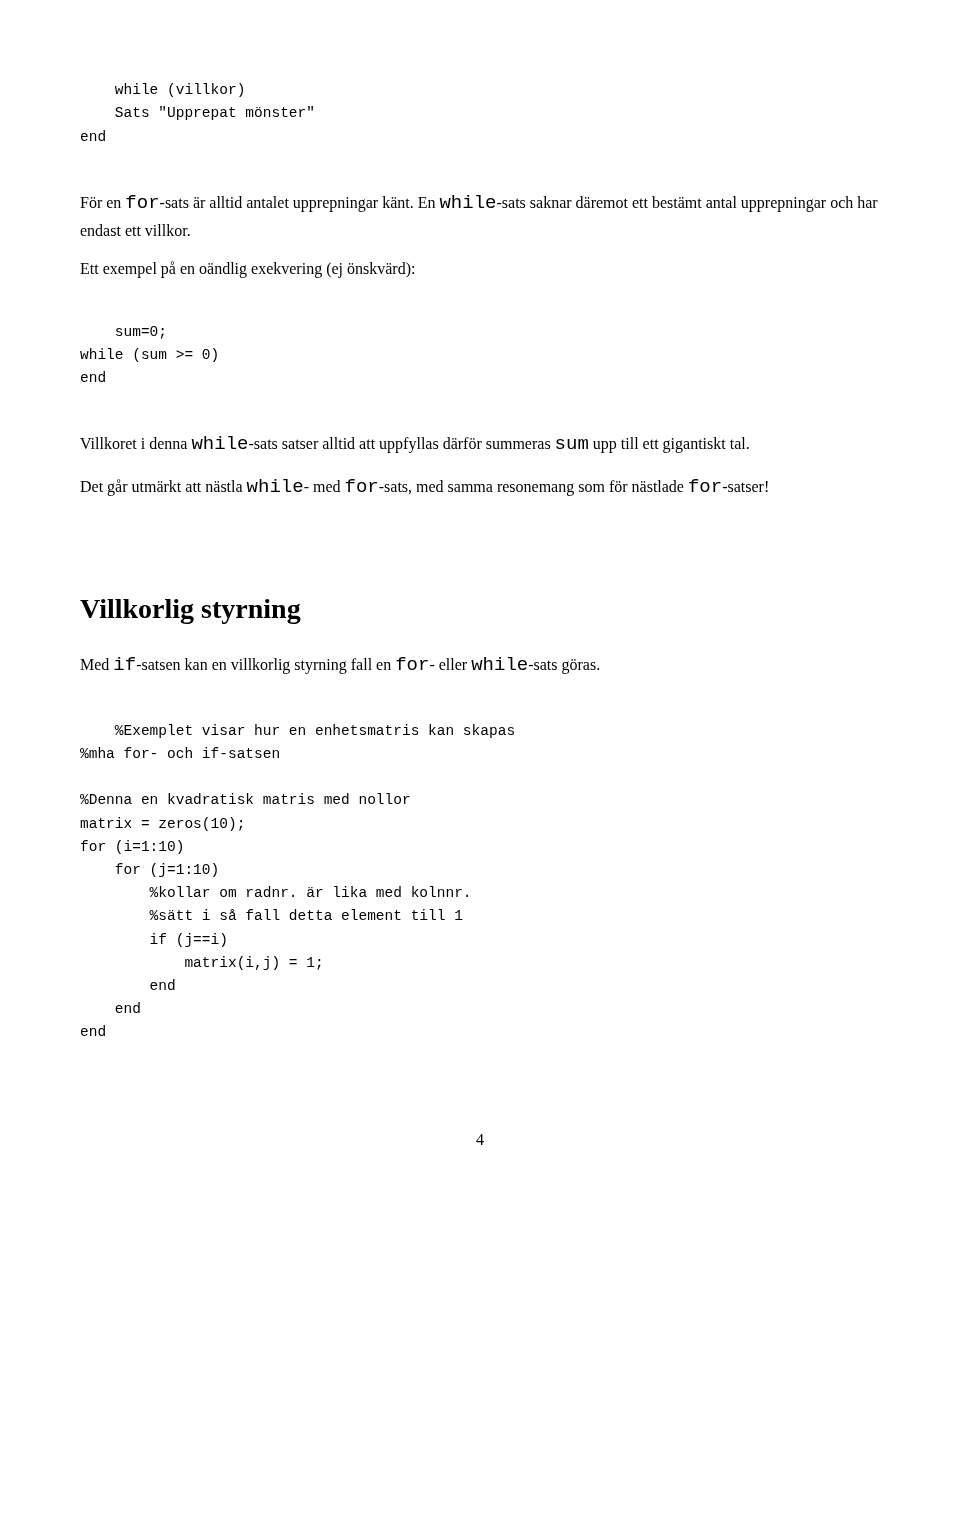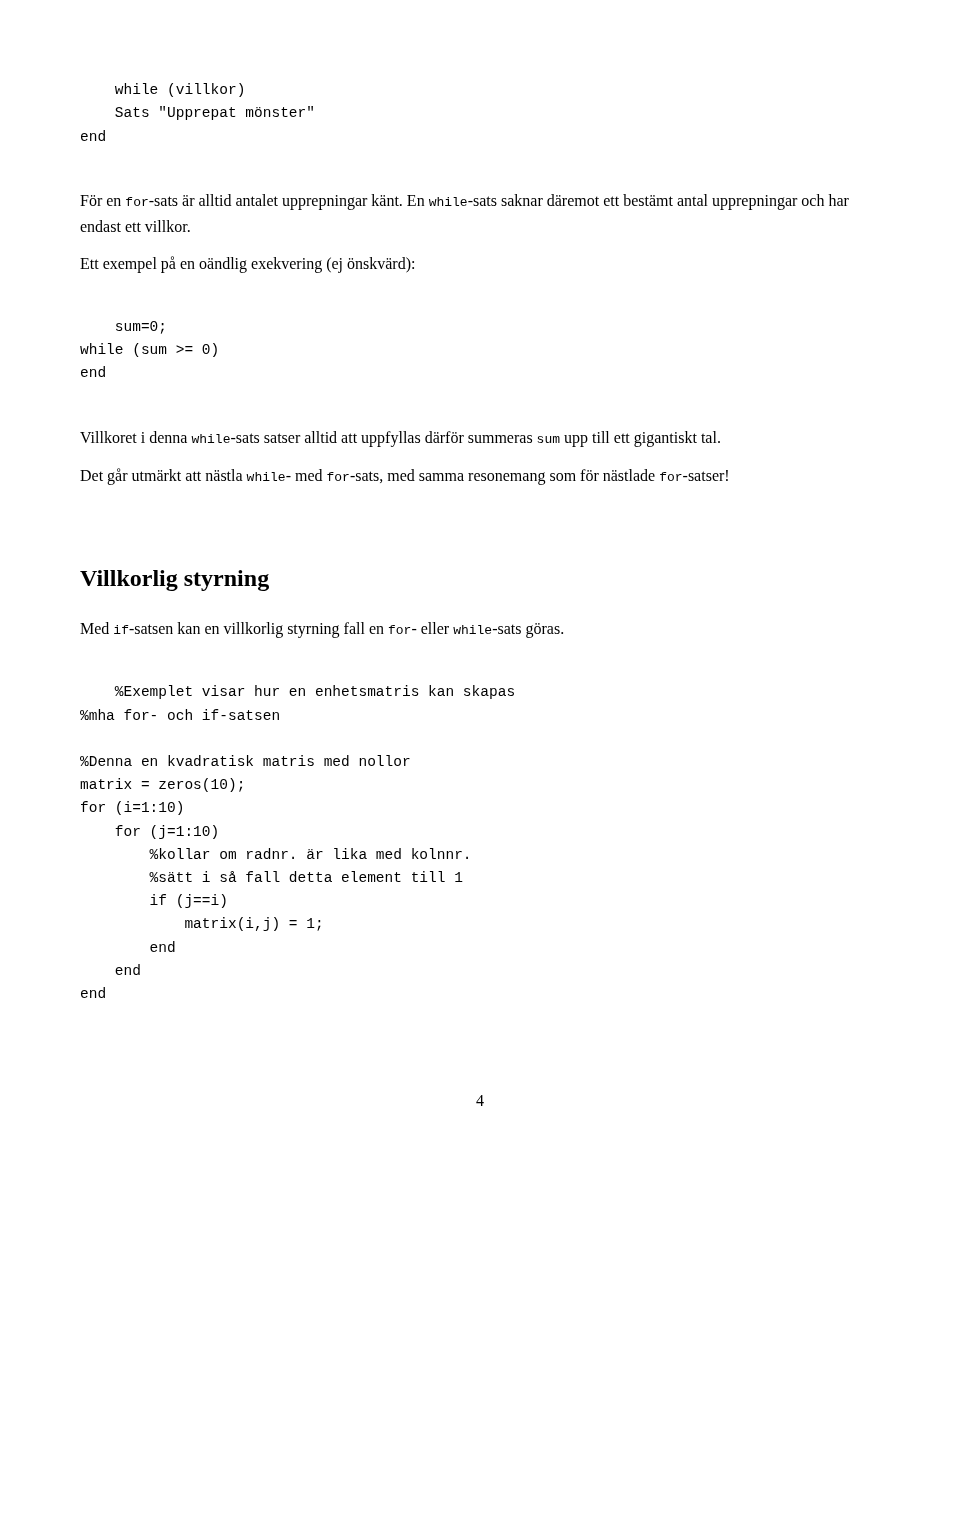--- a/index.html
+++ b/index.html
@@ -24,41 +24,41 @@
       margin: 0 auto;
     }
 
     p {
       margin-bottom: 12px;
       line-height: 1.6;
     }
 
     .inline-code {
       font-family: 'Courier New', Courier, monospace;
-      font-size: 13px;
+      font-size: 19px;
     }
 
     .code-block {
       font-family: 'Courier New', Courier, monospace;
       font-size: 14.5px;
       line-height: 1.6;
       margin: 16px 0 16px 0;
       white-space: pre;
     }
 
     .code-block .indent1 {
       padding-left: 32px;
       display: block;
     }
 
     .section-heading {
       font-family: 'Times New Roman', Times, serif;
-      font-size: 24px;
+      font-size: 28px;
       font-weight: bold;
-      margin-top: 40px;
+      margin-top: 54px;
       margin-bottom: 20px;
       color: #000000;
     }
 
     .page-number {
       text-align: center;
       margin-top: 60px;
       font-size: 16px;
       color: #000000;
     }

